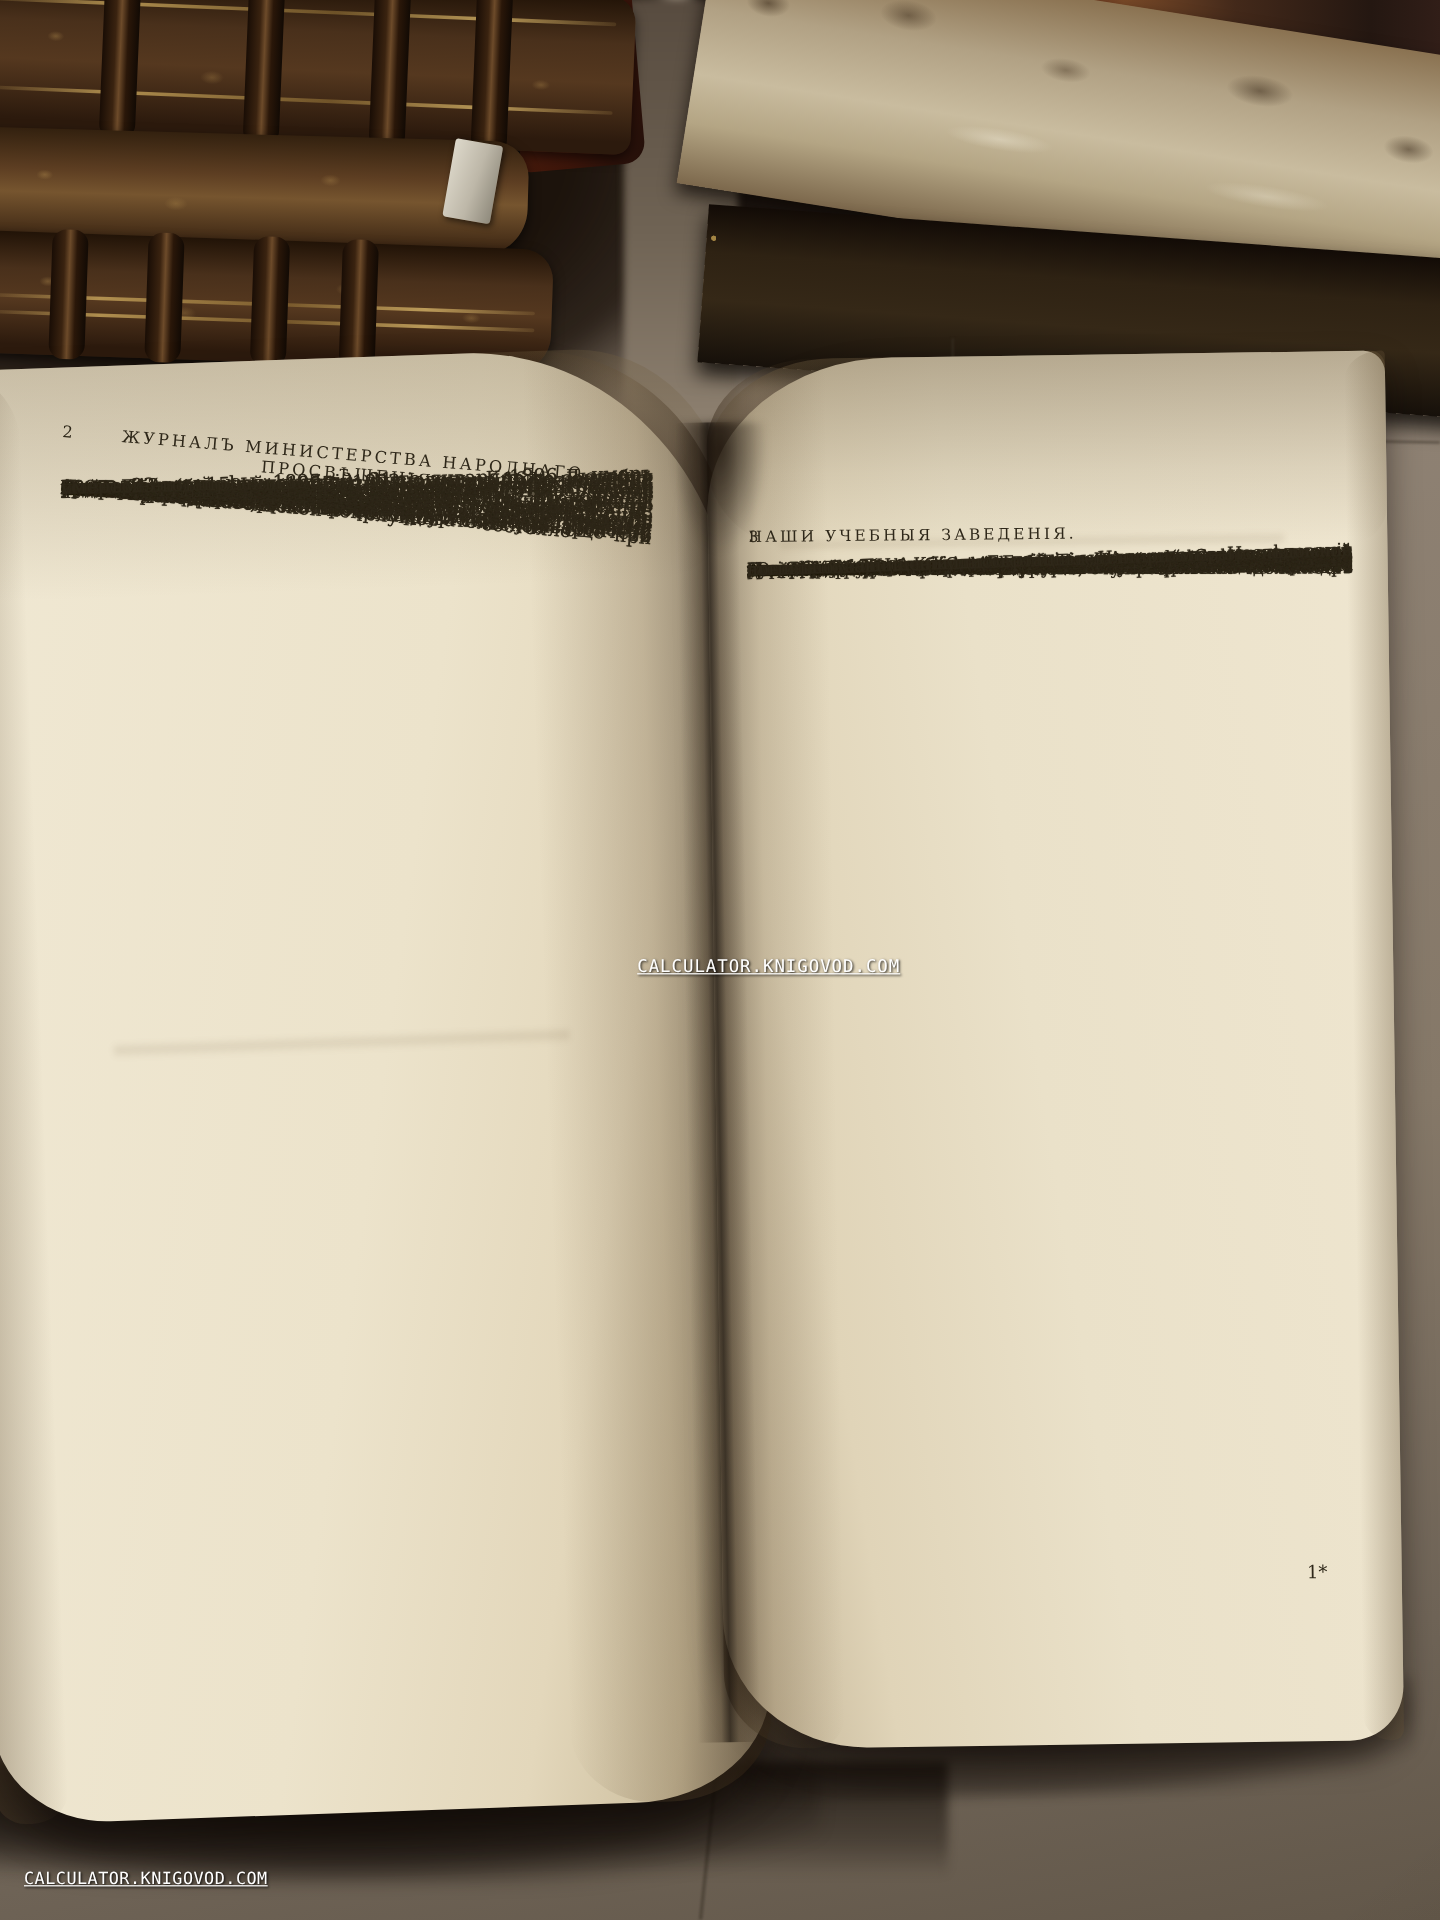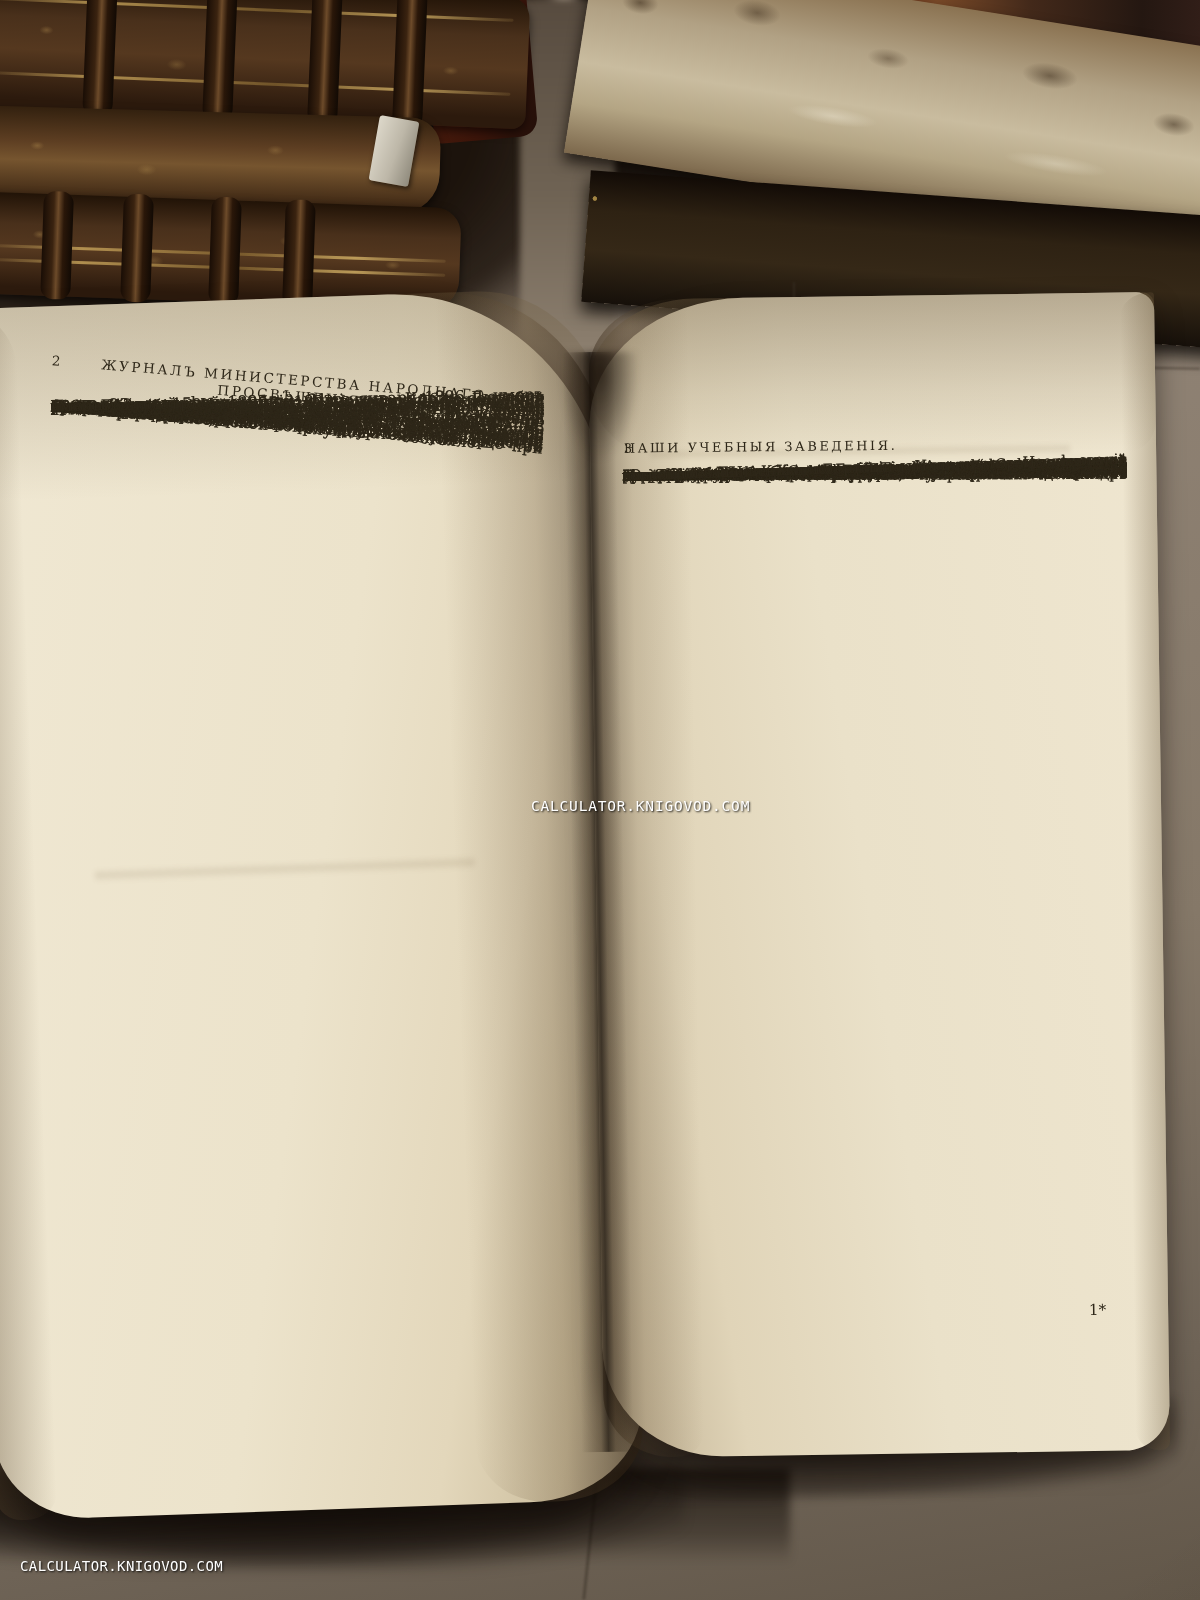--- a/index.html
+++ b/index.html
@@ -84,21 +84,21 @@
   .ln{position:relative;height:var(--lh);line-height:var(--lh);font-size:var(--fs);
       text-align:justify;text-align-last:justify;transform-origin:0 60%;overflow:hidden;
       color:var(--ink,#2e2719);text-shadow:0 0 .6px rgba(46,39,25,.85);}
   .ln.e{text-align-last:left;}
   .ln.i{text-indent:36px;}
   .ln.p{padding-left:155px;}
   .sig{right:62px;bottom:132px;font-size:15px;z-index:3;}
   .ghost{filter:blur(2.5px);opacity:.14;background:linear-gradient(to bottom,transparent 40%,#6b5638 50%,transparent 62%);}
   
   .wm{font-family:"DejaVu Sans Mono",monospace;color:var(--watermark,#fff);z-index:9;
-      text-shadow:1px 1px 2px rgba(0,0,0,.85);white-space:nowrap;}
+      text-shadow:1px 1px 2px rgba(0,0,0,.85);white-space:nowrap;text-decoration:underline;}
   .wm-center{left:531px;top:798px;font-size:14.5px;letter-spacing:.8px;}
   .wm-bottom{left:20px;top:1558px;font-size:14px;letter-spacing:.4px;}
   .vignette{inset:0;z-index:8;pointer-events:none;
       background:radial-gradient(145% 120% at 45% 42%,rgba(20,14,8,0) 58%,rgba(20,14,8,.22) 86%,rgba(10,6,3,.48) 100%);}
 </style>
 </head>
 <body>
 
 <div id="scene">
 

